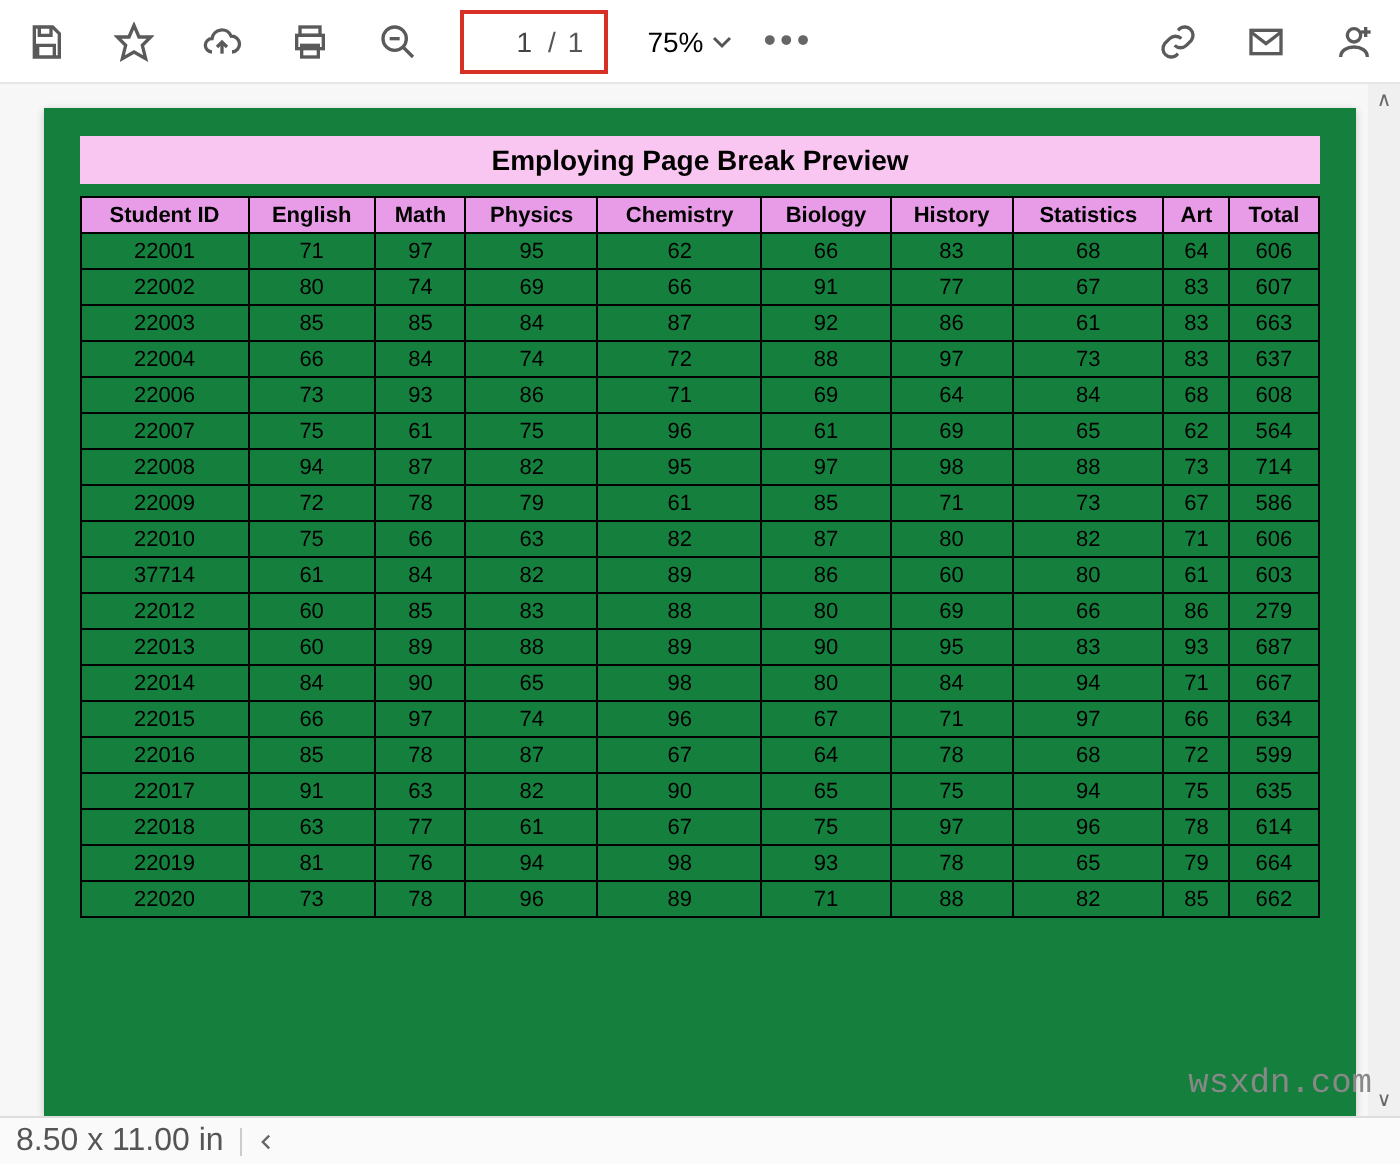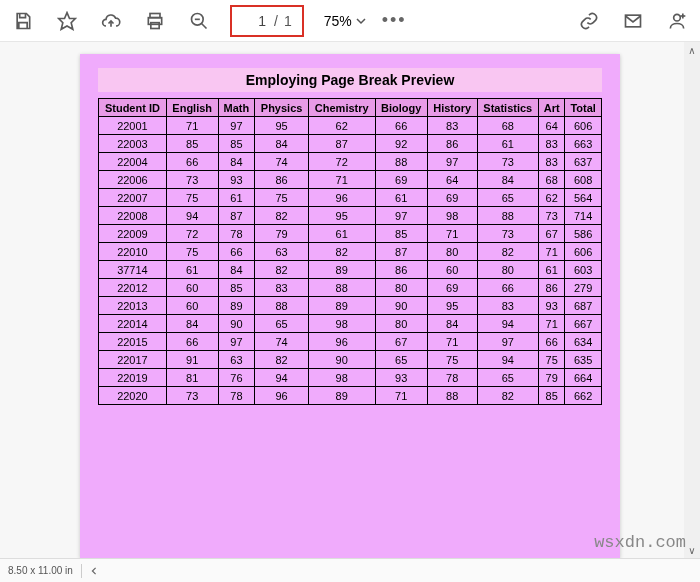--- a/index.html
+++ b/index.html
@@ -67,22 +67,22 @@
   .viewport {
     flex: 1;
     background: #f7f7f7;
     position: relative;
     overflow: hidden;
     display: flex;
     justify-content: center;
   }
   .page {
     margin-top: 12px;
-    width: 540px;
-    background: #f0abfc;
+    width: 656px;
+    background: #15803d;
     box-shadow: 0 1px 4px rgba(0,0,0,0.2);
     padding: 14px 18px 0 18px;
   }
   .title {
     background: #f9c6f2;
     font-weight: 700;
     text-align: center;
     font-size: 14px;
     padding: 4px 0;
     margin-bottom: 6px;
@@ -115,21 +115,21 @@
     align-items: center;
   }
   .vscroll .arrow { height: 16px; font-size: 10px; color: #666; display:flex; align-items:center; justify-content:center;}
   .vscroll .track { flex: 1; }
   
   .statusbar {
     height: 24px;
     border-top: 1px solid #ddd;
     display: flex;
     align-items: center;
-    font-size: 10px;
+    font-size: 16px;
     color: #555;
     padding: 0 8px;
     gap: 8px;
     flex-shrink: 0;
     background:#fafafa;
   }
   .statusbar .sep { width:1px; height:14px; background:#ccc; }
   .watermark {
     position: absolute;
     bottom: 30px;
@@ -236,20 +236,32 @@
             <td>97</td>
             <td>95</td>
             <td>62</td>
             <td>66</td>
             <td>83</td>
             <td>68</td>
             <td>64</td>
             <td>606</td>
           </tr>
           <tr>
+            <td>22002</td>
+            <td>80</td>
+            <td>74</td>
+            <td>69</td>
+            <td>66</td>
+            <td>91</td>
+            <td>77</td>
+            <td>67</td>
+            <td>83</td>
+            <td>607</td>
+          </tr>
+          <tr>
             <td>22003</td>
             <td>85</td>
             <td>85</td>
             <td>84</td>
             <td>87</td>
             <td>92</td>
             <td>86</td>
             <td>61</td>
             <td>83</td>
             <td>663</td>
@@ -380,30 +392,54 @@
             <td>97</td>
             <td>74</td>
             <td>96</td>
             <td>67</td>
             <td>71</td>
             <td>97</td>
             <td>66</td>
             <td>634</td>
           </tr>
           <tr>
+            <td>22016</td>
+            <td>85</td>
+            <td>78</td>
+            <td>87</td>
+            <td>67</td>
+            <td>64</td>
+            <td>78</td>
+            <td>68</td>
+            <td>72</td>
+            <td>599</td>
+          </tr>
+          <tr>
             <td>22017</td>
             <td>91</td>
             <td>63</td>
             <td>82</td>
             <td>90</td>
             <td>65</td>
             <td>75</td>
             <td>94</td>
             <td>75</td>
             <td>635</td>
+          </tr>
+          <tr>
+            <td>22018</td>
+            <td>63</td>
+            <td>77</td>
+            <td>61</td>
+            <td>67</td>
+            <td>75</td>
+            <td>97</td>
+            <td>96</td>
+            <td>78</td>
+            <td>614</td>
           </tr>
           <tr>
             <td>22019</td>
             <td>81</td>
             <td>76</td>
             <td>94</td>
             <td>98</td>
             <td>93</td>
             <td>78</td>
             <td>65</td>

